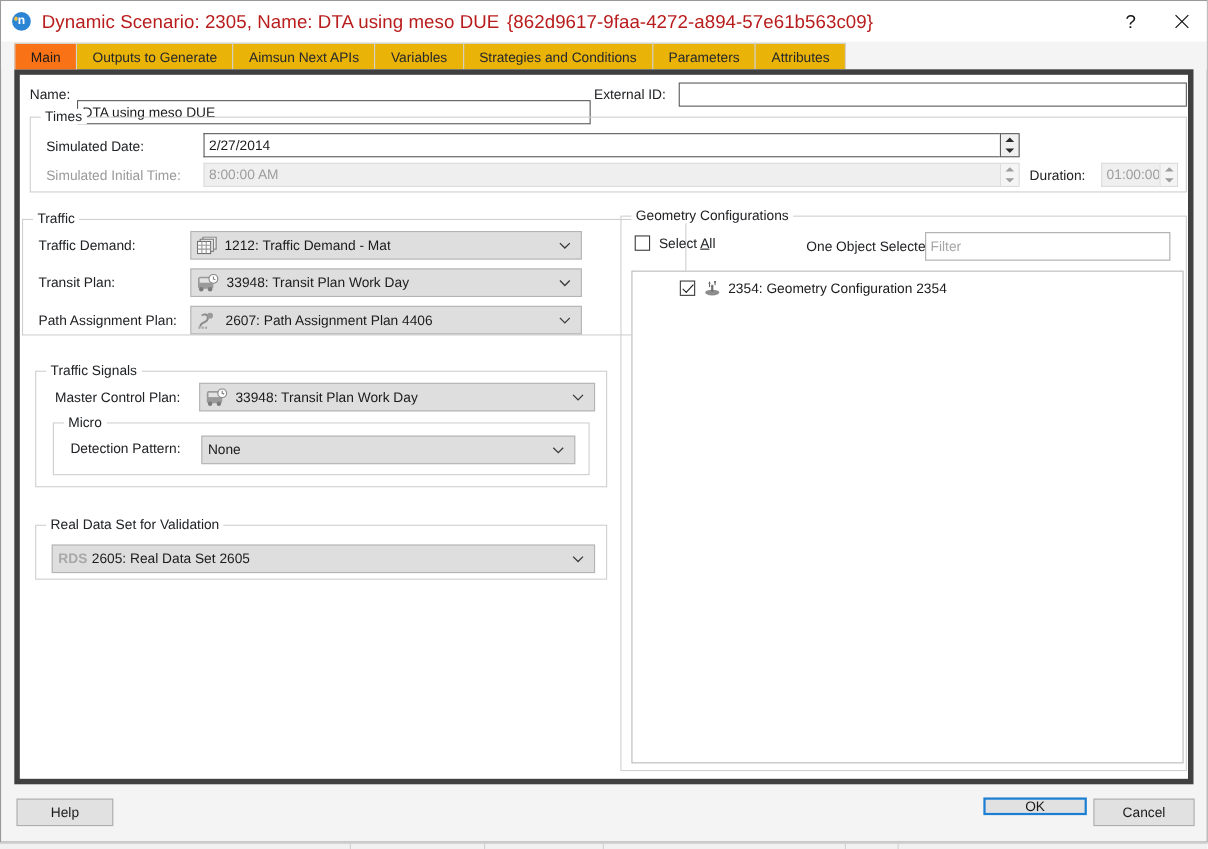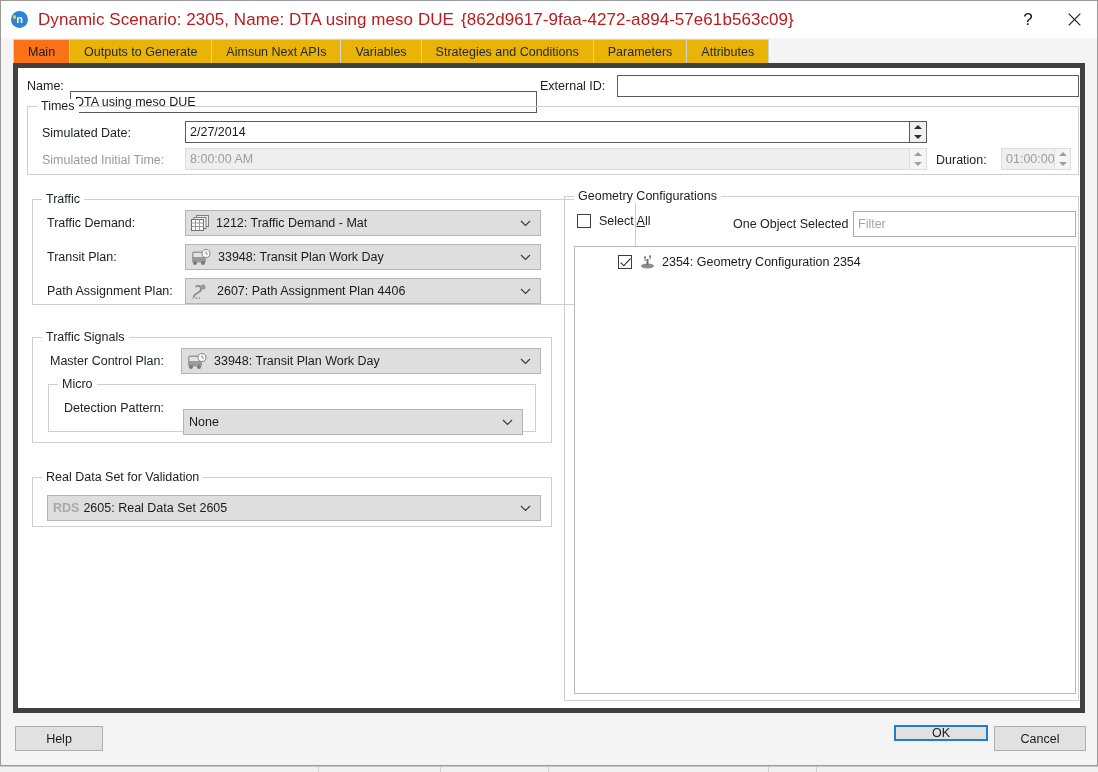--- a/index.html
+++ b/index.html
@@ -397,21 +397,21 @@
           <div class="sb">
               <span class="tri-up"></span>
             </div>
           <div class="sb">
               <span class="tri-dn"></span>
             </div>
         </div>
       </div>
     </div>
 
-    <div class="gb" style="left:14px; top:131px; width:604px; height:106px;">
+    <div class="gb" style="left:2px; top:131px; width:604px; height:106px;">
       <div class="gbtitle">Traffic</div>
 
       <div class="lbl" style="position:absolute; left:14px; top:16px;">Traffic Demand:</div>
       <div class="combo" style="position:absolute; left:152px; top:10px; width:356px;">
         <span class="cicon">
           <svg width="19" height="17" viewBox="0 0 19 17" aria-hidden="true">
             <rect x="5.5" y="0.5" width="12" height="11" fill="#e9e9e9" stroke="#7d7d7d"></rect>
             <rect x="3" y="2.5" width="12" height="11" fill="#efefef" stroke="#7d7d7d"></rect>
             <rect x="0.5" y="4.5" width="12" height="11" fill="#fbfbfb" stroke="#6e6e6e"></rect>
             <line x1="0.5" y1="8" x2="12.5" y2="8" stroke="#9a9a9a"></line>
@@ -487,21 +487,21 @@
         <span class="chev">
           <svg width="11" height="7" viewBox="0 0 11 7" aria-hidden="true">
               <polyline points="1,1 5.5,5.5 10,1" fill="none" stroke="#3b3b3b" stroke-width="1.2"></polyline>
             </svg>
         </span>
       </div>
 
       <div class="gb" style="left:15px; top:46px; width:488px; height:48px; background:#ffffff;">
         <div class="gbtitle">Micro</div>
         <div class="lbl" style="position:absolute; left:15px; top:16px;">Detection Pattern:</div>
-        <div class="combo" style="position:absolute; left:134px; top:24px; width:340px;">
+        <div class="combo" style="position:absolute; left:134px; top:11px; width:340px;">
           <span class="ctext">None</span>
           <span class="chev">
             <svg width="11" height="7" viewBox="0 0 11 7" aria-hidden="true">
                 <polyline points="1,1 5.5,5.5 10,1" fill="none" stroke="#3b3b3b" stroke-width="1.2"></polyline>
               </svg>
           </span>
         </div>
       </div>
     </div>
 
@@ -521,21 +521,21 @@
     <div class="gb" style="left:546px; top:128px; width:515px; height:505px;">
       <div class="gbtitle">Geometry Configurations</div>
 
       <div style="position:absolute; left:12px; top:17px; display:flex; align-items:center;">
         <span class="cbox"></span>
         <span class="lbl" style="margin-left:8px;"><span>Select </span><span class="u">A</span><span>ll</span></span>
       </div>
 
       <div class="lbl" style="position:absolute; left:168px; top:20px;">One Object Selected</div>
 
-      <div class="textbox placeholder" style="position:absolute; left:288px; top:14px; width:223px; height:26px; line-height:24px;">Filter</div>
+      <div class="textbox placeholder" style="position:absolute; left:276px; top:14px; width:223px; height:26px; line-height:24px;">Filter</div>
 
       <div class="listbox" style="left:9px; top:49px; width:502px; height:448px;">
         <div class="listrow" style="margin-top:4px;">
           <span class="cbox checked"></span>
           <span class="licon">
             <svg width="17" height="15" viewBox="0 0 17 15" aria-hidden="true">
               <ellipse cx="8.5" cy="11" rx="6.5" ry="2.6" fill="#8d8d8d"></ellipse>
               <rect x="7.5" y="4" width="2" height="6" fill="#6f6f6f"></rect>
               <polygon points="5,3 7,3 6,0.5" fill="#5d5d5d"></polygon>
               <polygon points="10,0.5 12,0.5 11,3" fill="#5d5d5d"></polygon>

